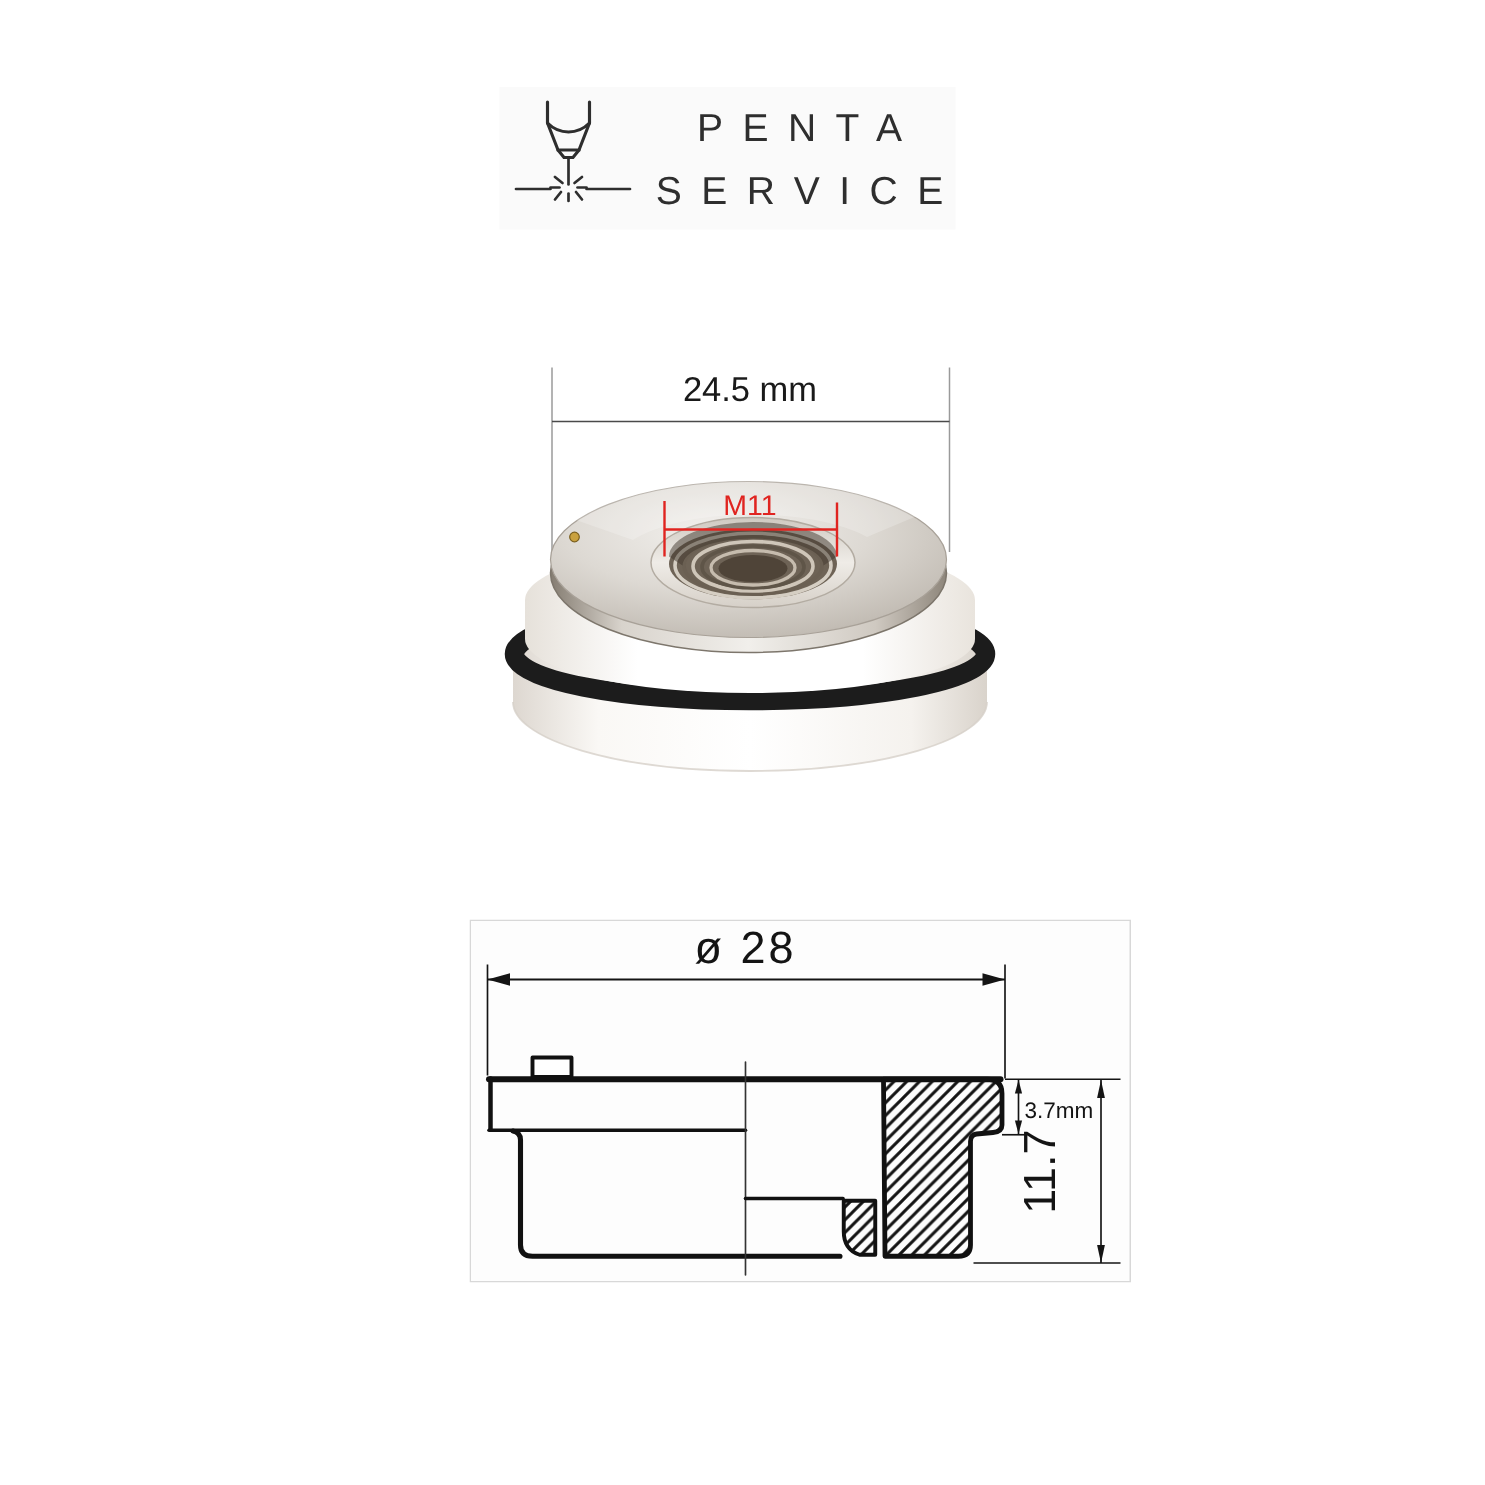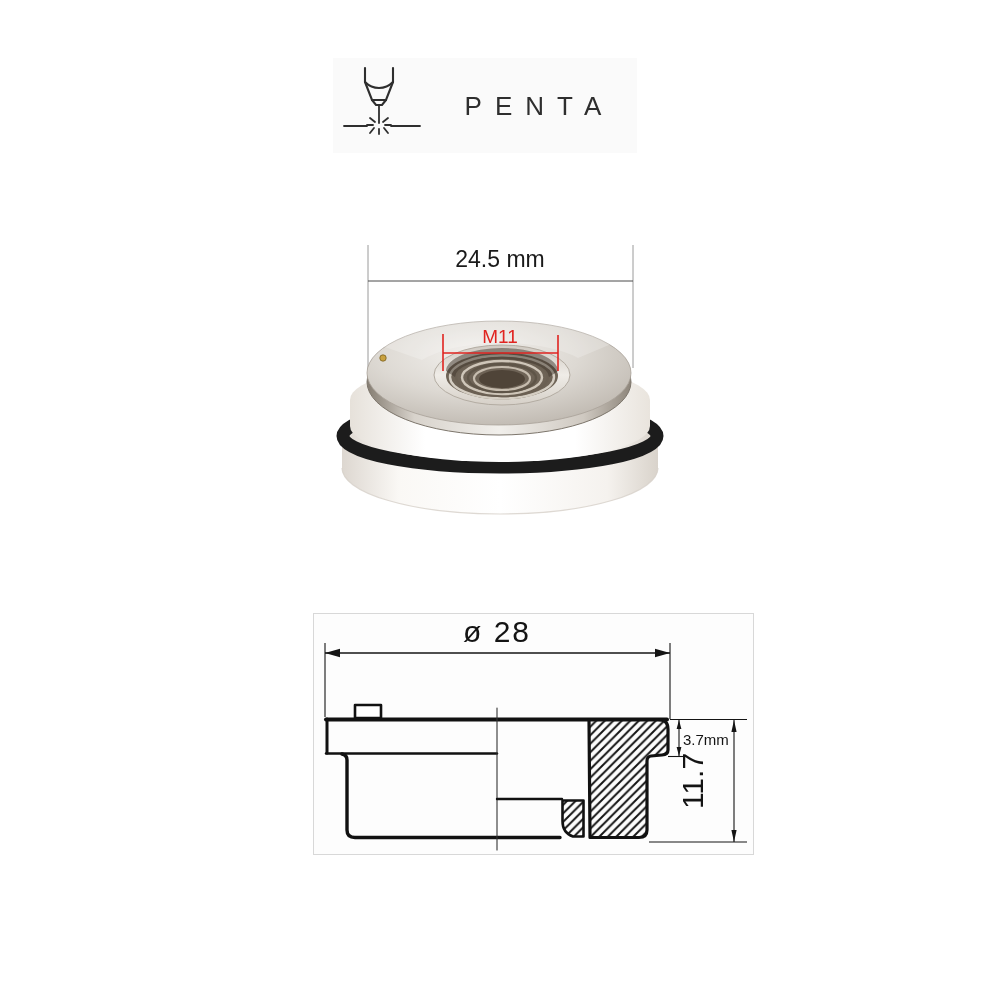--- a/index.html
+++ b/index.html
@@ -51,20 +51,21 @@
         <path d="M 48,57 L 43,61" stroke-width="1.8"></path>
         <path d="M 27,64 L 33,64" stroke-width="1.8"></path>
         <path d="M 45,64 L 51,64" stroke-width="1.8"></path>
         <path d="M 34,67 L 30,72" stroke-width="1.8"></path>
         <path d="M 44,67 L 48,72" stroke-width="1.8"></path>
         <path d="M 39,68 L 39,73" stroke-width="1.8"></path>
       </g>
     </svg>
     <div class="logo-text">
       <div class="logo-line">PENTA</div>
+      <div class="logo-line">SERVICE</div>
     </div>
   </div>
 
   <svg class="photo-svg" width="360" height="290" viewBox="0 0 360 290">
     <defs>
       <linearGradient id="ceramicSide" x1="0" y1="0" x2="1" y2="0">
         <stop offset="0" stop-color="#ddd7d0"></stop>
         <stop offset="0.18" stop-color="#faf8f5"></stop>
         <stop offset="0.5" stop-color="#ffffff"></stop>
         <stop offset="0.84" stop-color="#f5f2ee"></stop>

